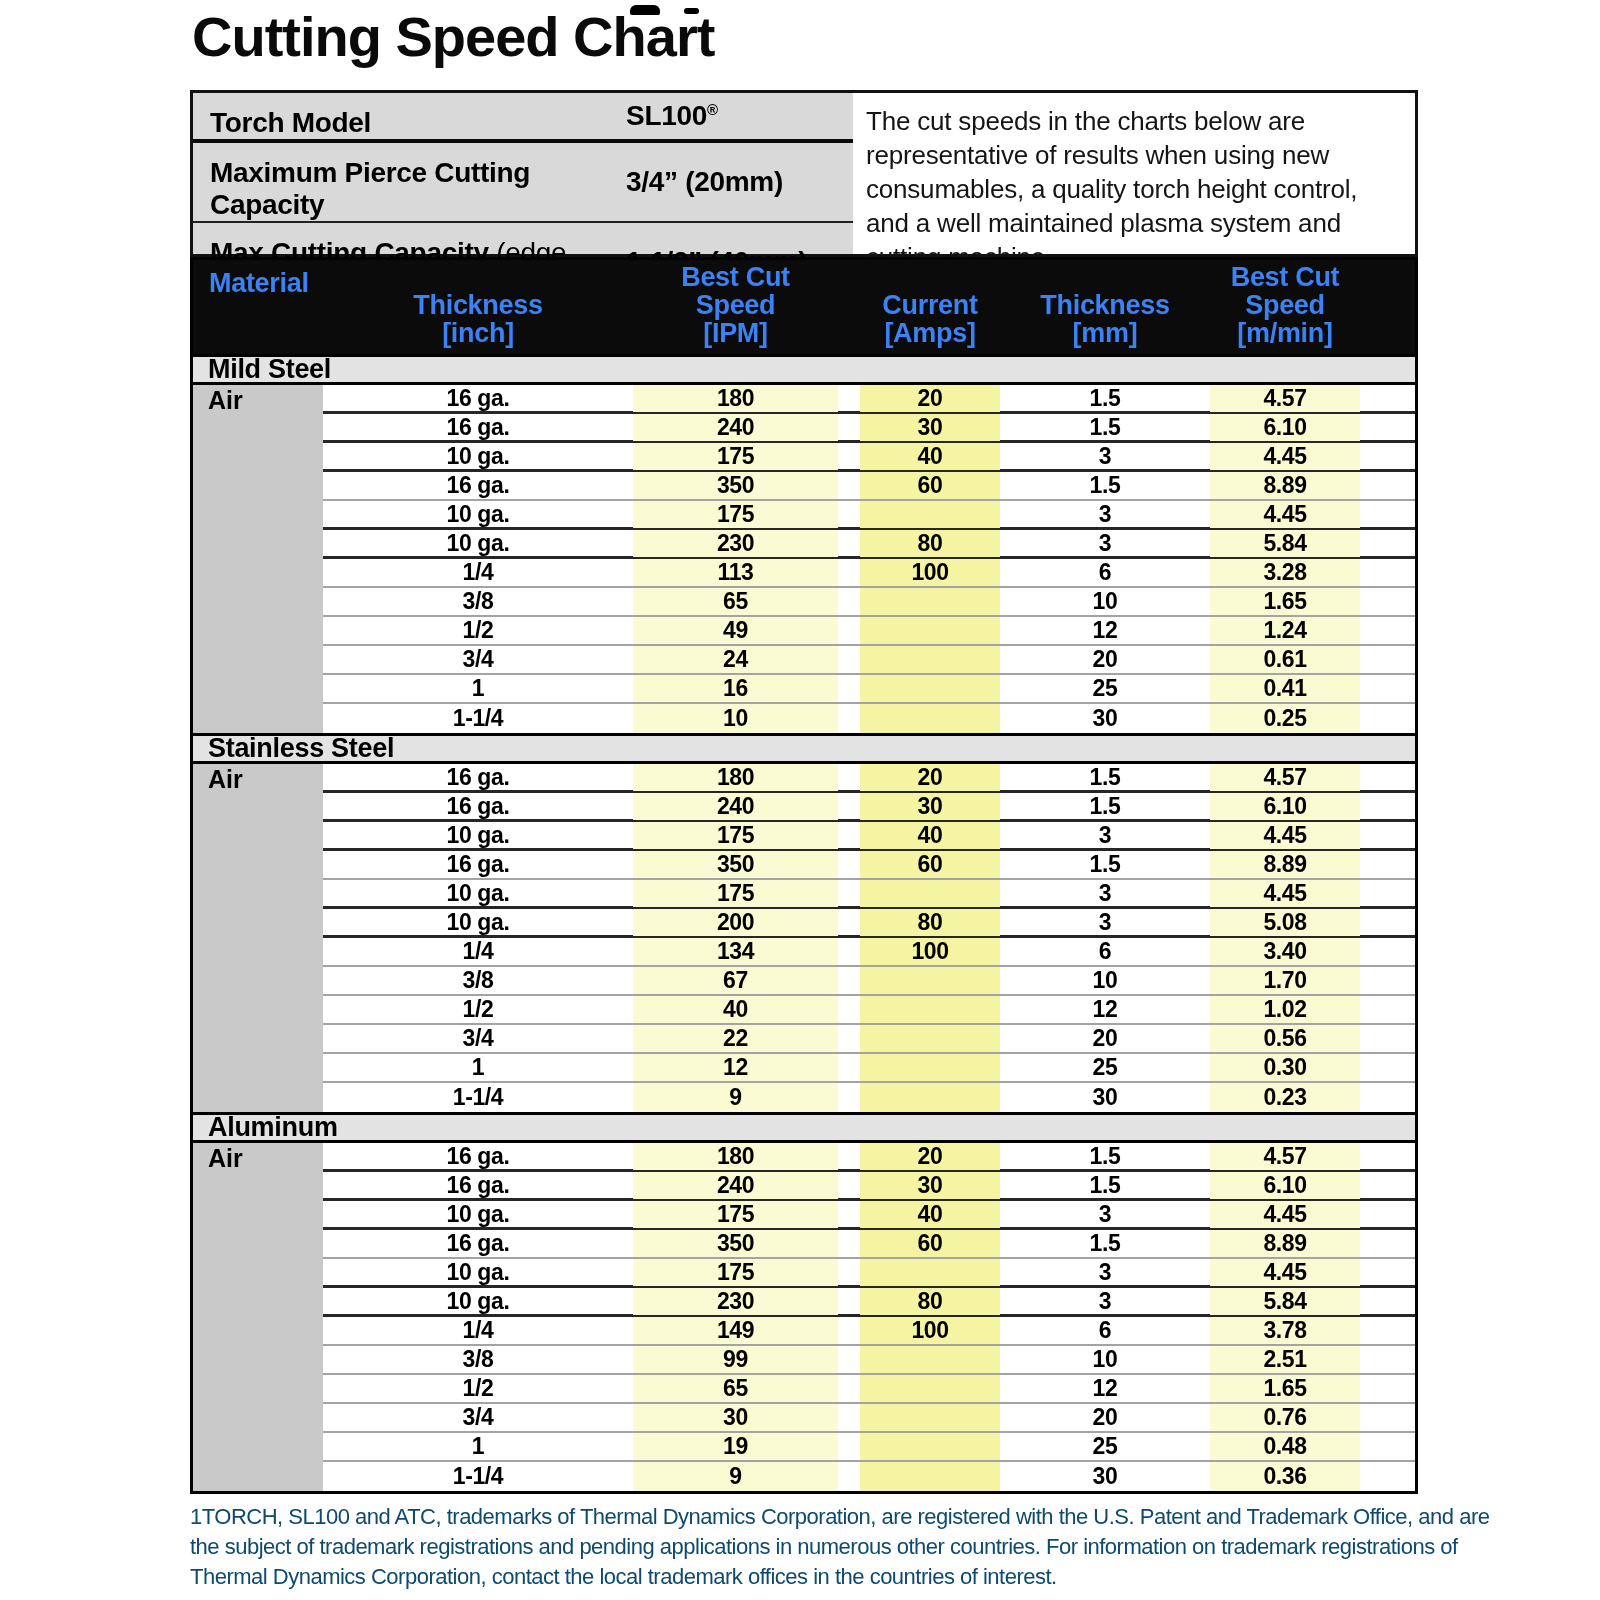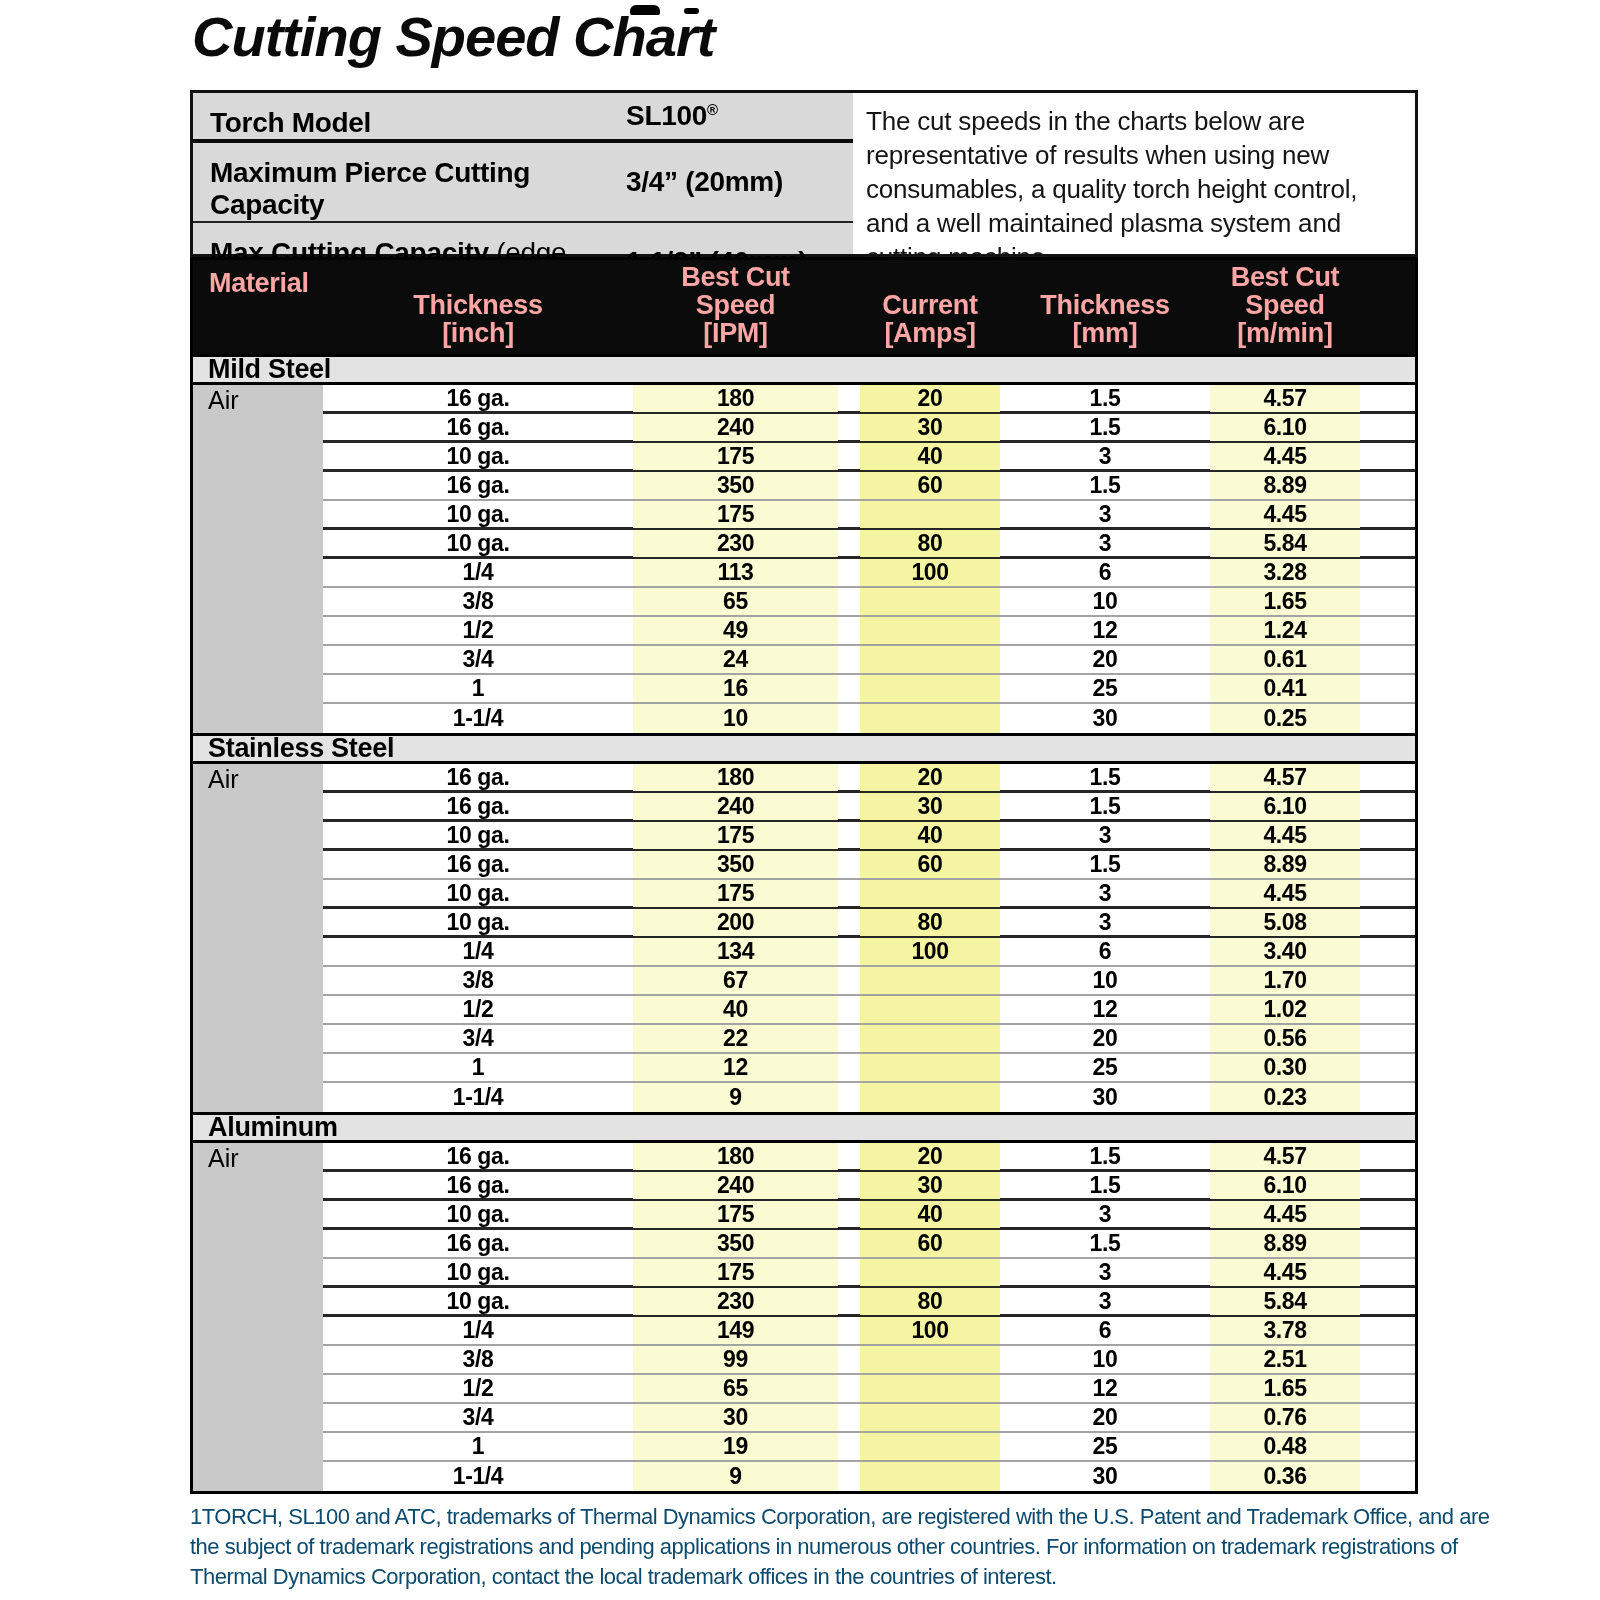--- a/index.html
+++ b/index.html
@@ -6,21 +6,21 @@
   .page{
     position:relative;width:1600px;height:1600px;background:#ffffff;overflow:hidden;
     font-family:"Liberation Sans", sans-serif;color:#000;
   }
   
   .art1{position:absolute;left:630px;top:5px;width:30px;height:10px;background:#000;border-radius:6px 6px 2px 2px;}
   .art2{position:absolute;left:684px;top:8px;width:15px;height:6px;background:#000;border-radius:3px;}
 
   .title{
     position:absolute;left:192px;top:4px;
-    font-size:56px;font-weight:700;font-style:italic;letter-spacing:-1px;color:#0a0a0a;text-align:center;
+    font-size:56px;font-weight:700;letter-spacing:-1px;color:#0a0a0a;text-align:center;
   }
 
   
   .spec-box{
     position:absolute;left:190px;top:90px;width:1228px;height:167px;
     box-sizing:border-box;border:3px solid #111;background:#fff;
   }
   .spec-left{position:absolute;left:0;top:0;width:660px;height:100%;background:var(--spec-gray);display:flex;flex-direction:column;}
   .spec-row{flex:1;display:flex;align-items:center;box-sizing:border-box;}
   .spec-row.sep-heavy{border-bottom:4px solid #0a0a0a;}
@@ -35,33 +35,33 @@
   }
   .spec-note div{white-space:nowrap;}
 
   
   .main-table{
     position:absolute;left:190px;top:257px;width:1228px;
     box-sizing:border-box;border:3px solid #000;background:#fff;
   }
   .thead{
     display:grid;grid-template-columns:130px 310px 205px 22px 140px 210px 150px 55px;
-    height:94px;background:#0b0b0b;color:#fca5a5;align-items:end;
+    height:94px;background:#0b0b0b;color:#3b82f6;align-items:end;
   }
   .hcell{padding-bottom:7px;text-align:center;font-weight:700;font-size:27px;line-height:28px;letter-spacing:-0.3px;}
   .hcol0{grid-column:1;align-self:start;text-align:left;padding:9px 0 0 16px;}
   .hcol1{grid-column:2;} .hcol2{grid-column:3;} .hcol3{grid-column:5;} .hcol4{grid-column:6;} .hcol5{grid-column:7;}
 
   .sec-bar{
     height:31px;box-sizing:border-box;border-top:3px solid #000;border-bottom:3px solid #000;
     background:var(--section-gray);font-weight:700;font-size:27px;letter-spacing:-0.3px;
     display:flex;align-items:center;padding-left:15px;
   }
   .sec-body{display:flex;}
-  .air-cell{width:130px;background:var(--air-gray);font-weight:400;font-size:25px;padding:1px 0 0 15px;box-sizing:border-box;}
+  .air-cell{width:130px;background:var(--air-gray);font-weight:700;font-size:25px;padding:1px 0 0 15px;box-sizing:border-box;}
   .rows{flex:1;display:flex;flex-direction:column;justify-content:space-between;}
   .drow{
     display:grid;grid-template-columns:310px 205px 22px 140px 210px 150px 55px;
     height:29px;box-sizing:border-box;
   }
   .drow.sep-heavy{border-bottom:3px solid #262626;}
   .drow.sep-light{border-bottom:2px solid #a3a3a3;}
   .dcell{display:flex;align-items:center;justify-content:center;font-weight:700;font-size:23px;letter-spacing:-0.4px;}
   .c-ipm,.c-mmin{background:var(--pale-yellow);}
   .c-amps{background:var(--current-yellow);}

